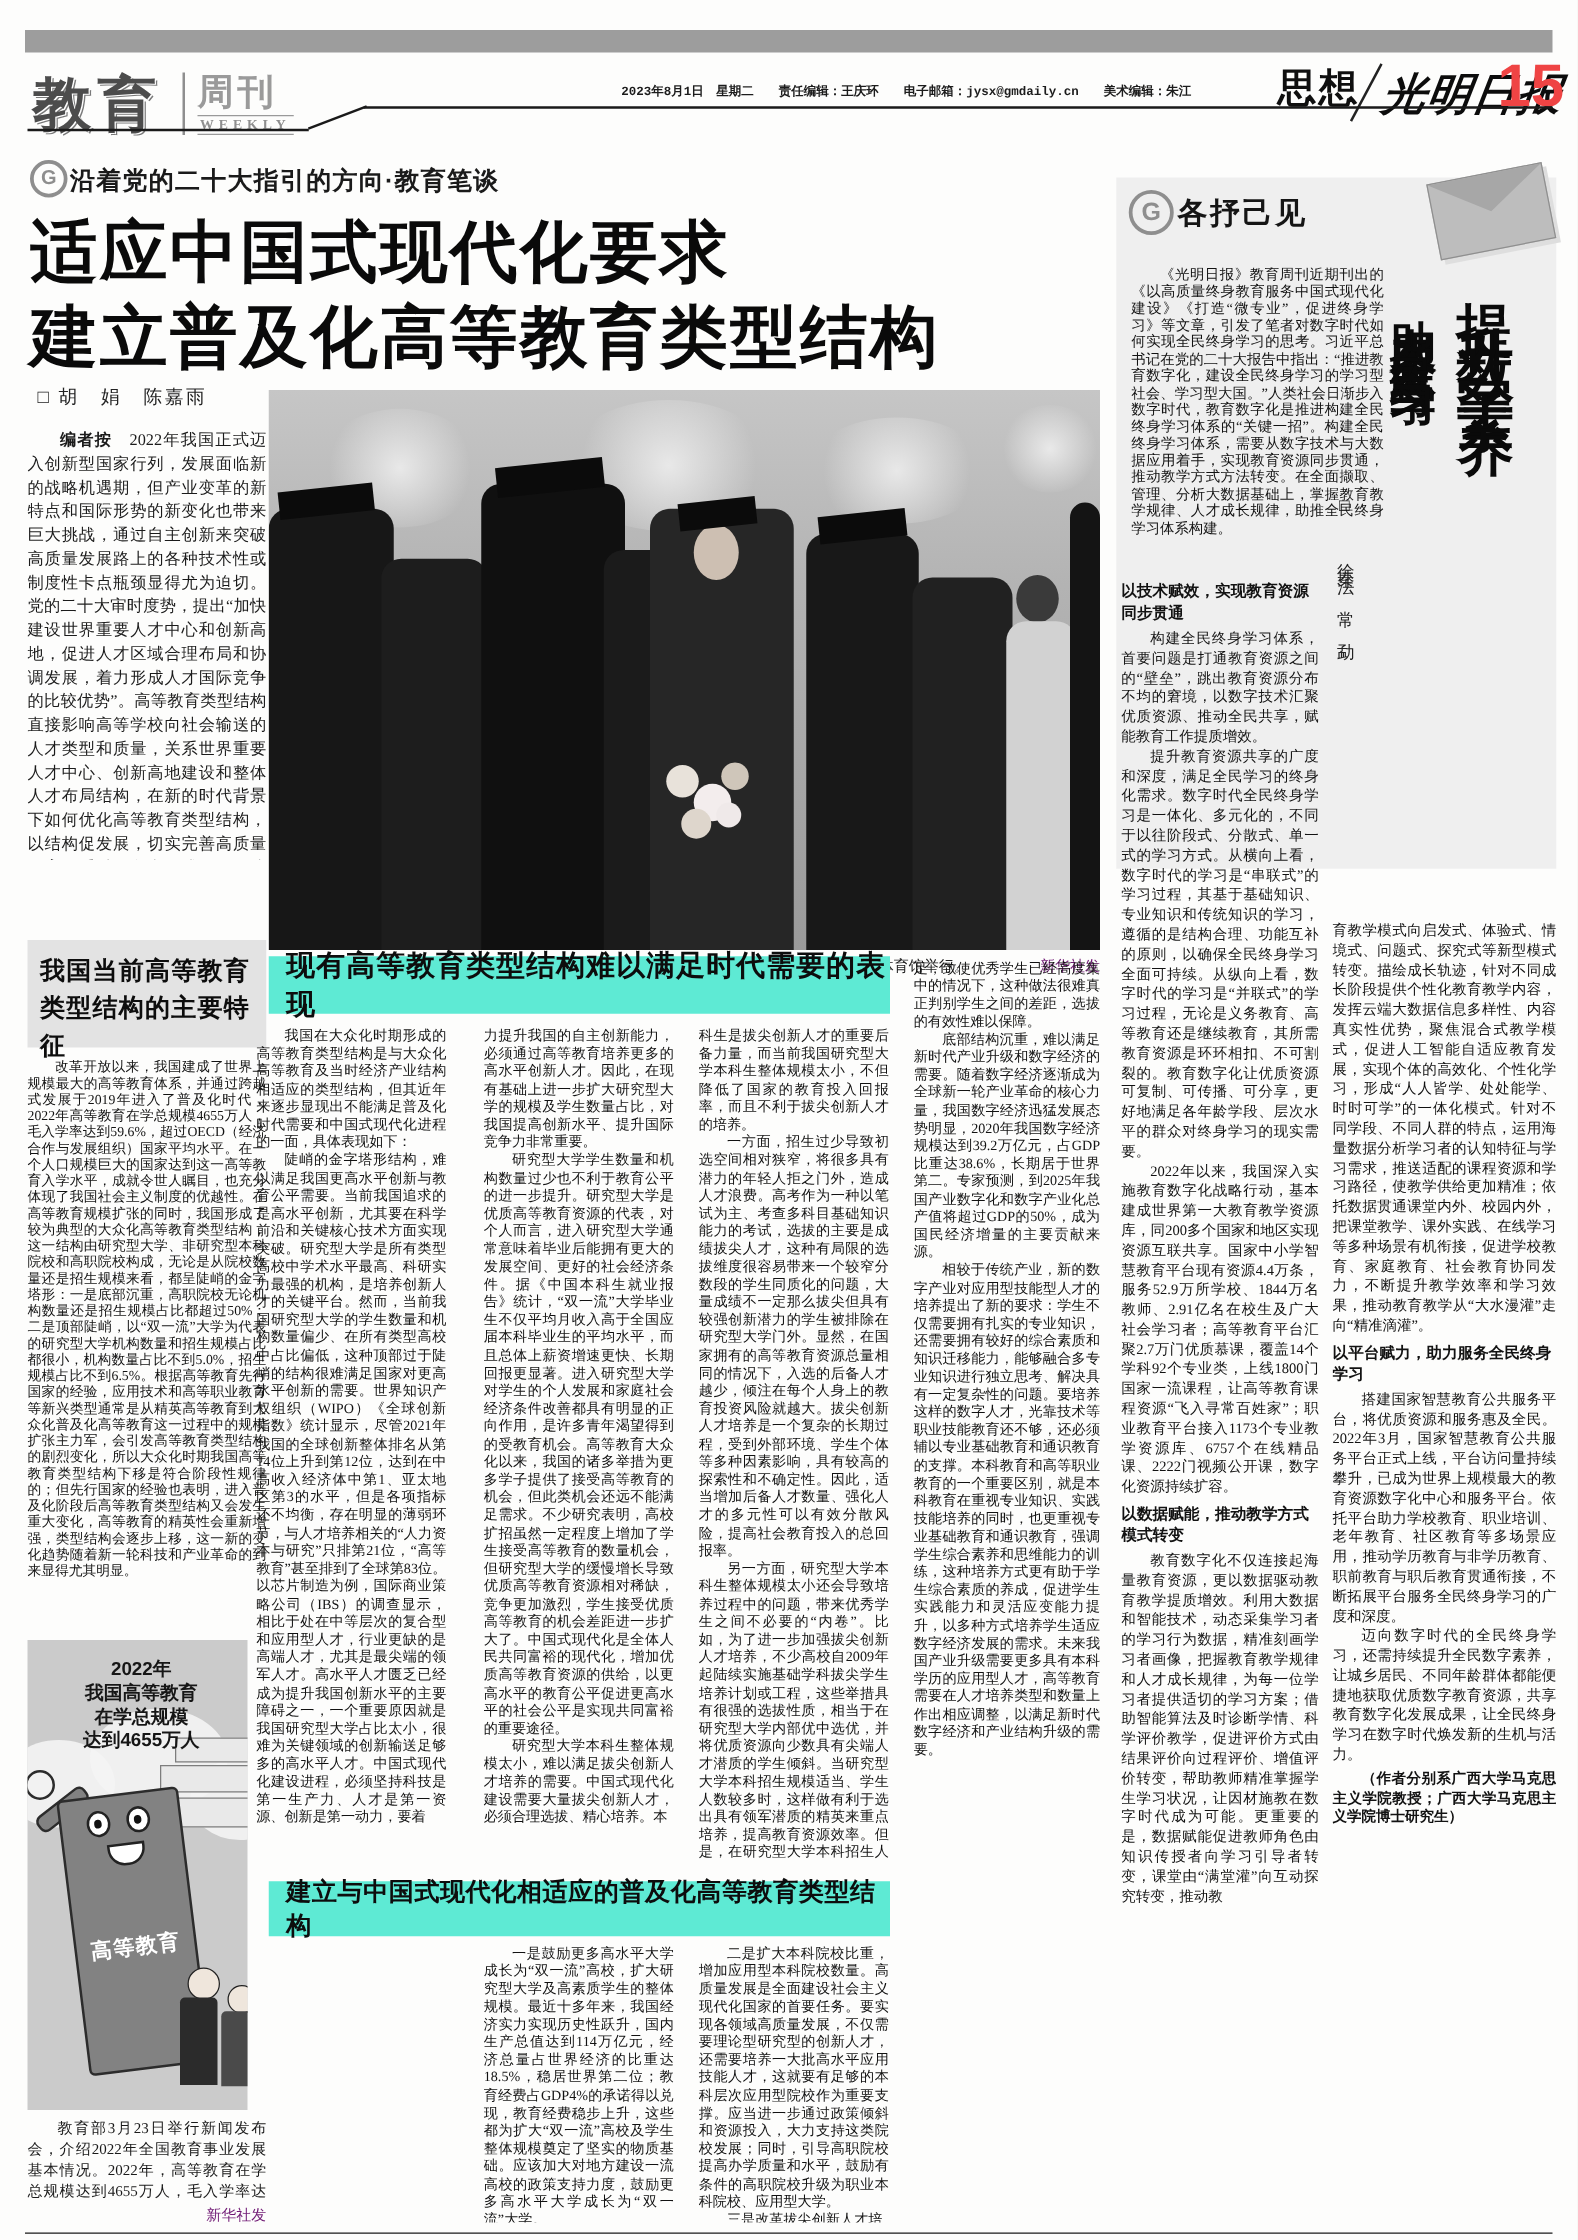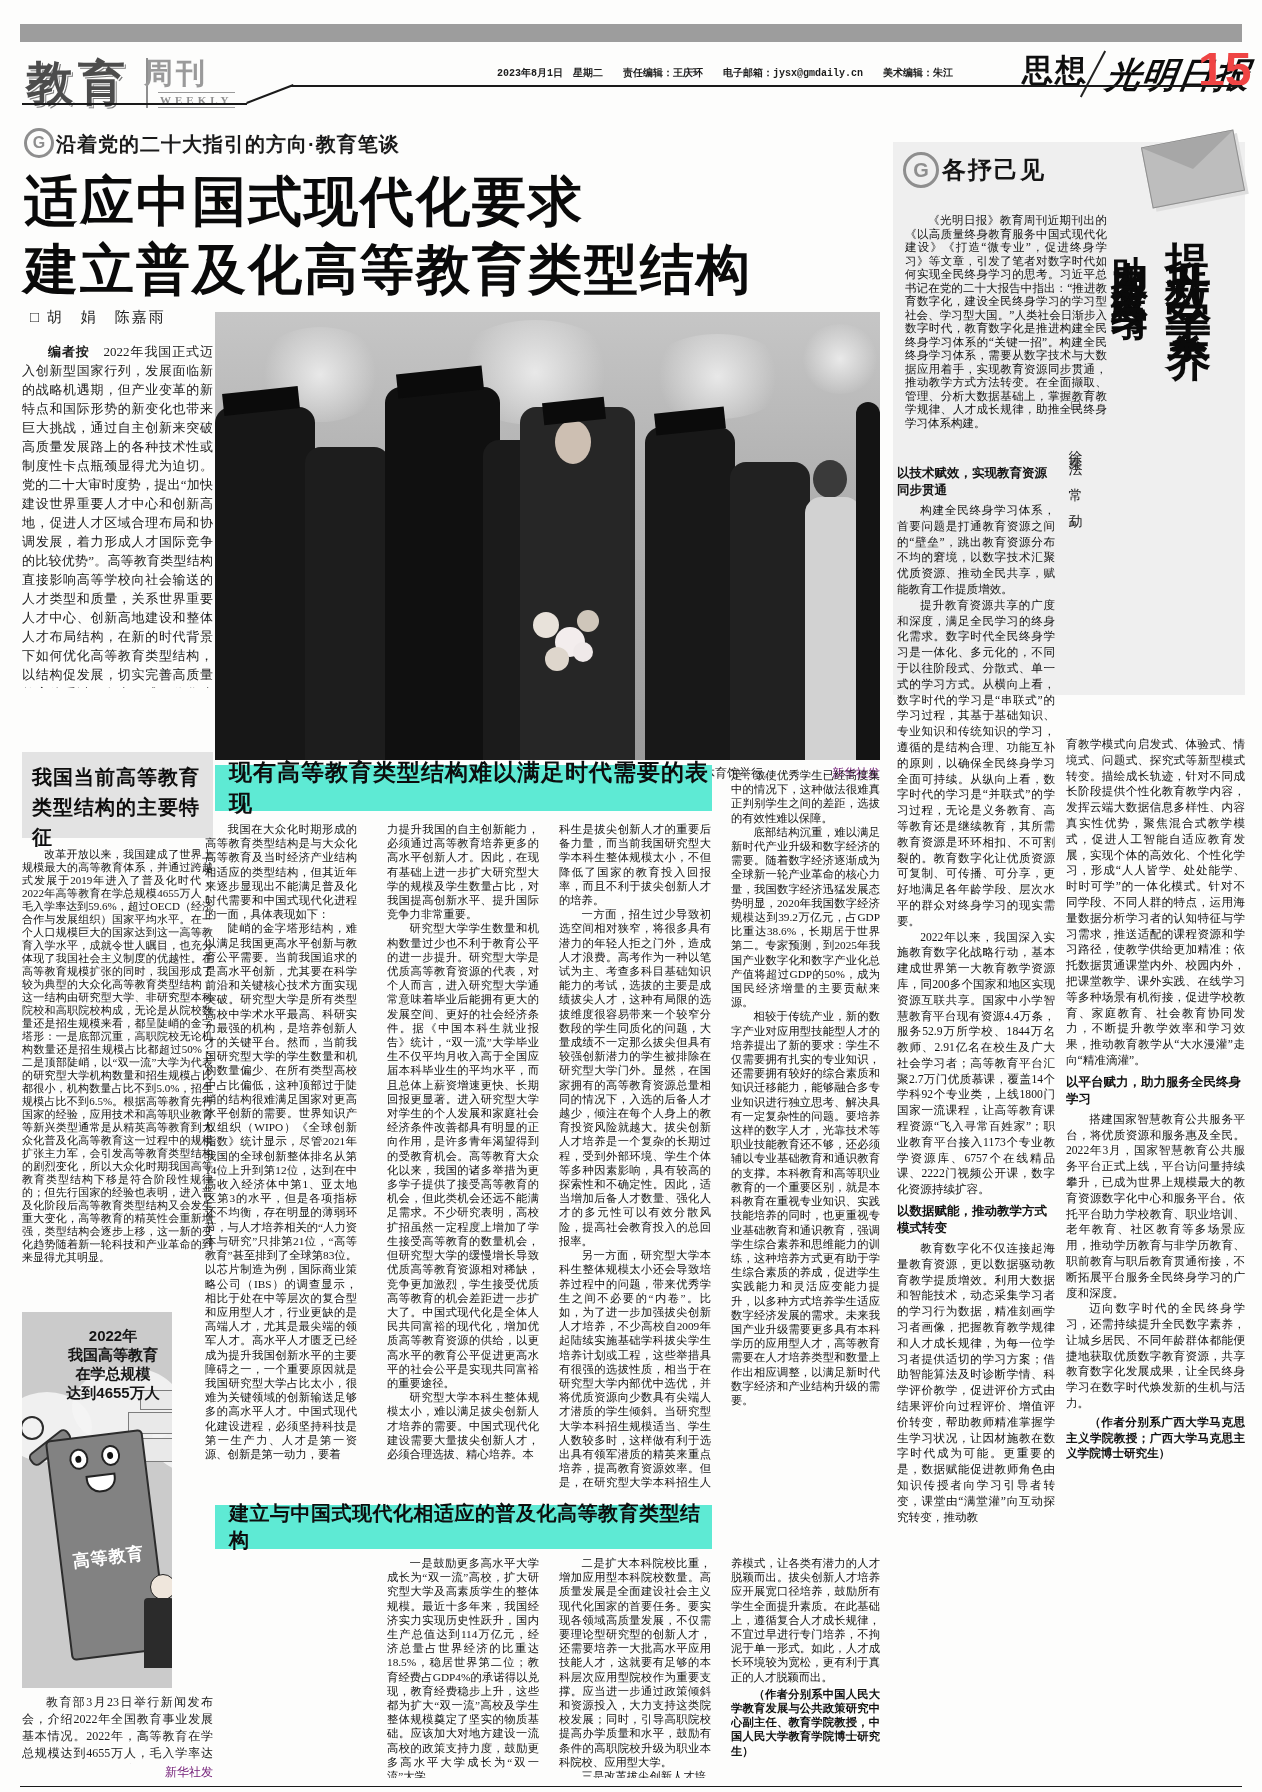--- a/index.html
+++ b/index.html
@@ -35,21 +35,21 @@
   .caption{font-size:12px;color:#222;}
   .credit{font-weight:normal;font-size:12px;color:#701a75;}
   
   #photo{position:absolute;left:215px;top:312px;width:665px;height:448px;overflow:hidden;
          background:linear-gradient(#c6c6c6 0%,#b3b3b3 35%,#9a9a9a 100%);}
   .bokeh{position:absolute;border-radius:50%;background:radial-gradient(circle,rgba(255,255,255,.65),rgba(255,255,255,0) 70%);}
   .fig{position:absolute;border-radius:16px 16px 0 0;}
   .cap-hat{position:absolute;background:#0b0b0b;transform:rotate(-6deg);}
   .bq{position:absolute;border-radius:50%;}
   
-  #cartoon{position:absolute;left:22px;top:1312px;width:150px;height:376px;background:#cbcbcb;overflow:hidden;}
+  #cartoon{position:absolute;left:22px;top:1312px;width:176px;height:376px;background:#cbcbcb;overflow:hidden;}
   .cloud{position:absolute;background:#f4f4f4;border-radius:50%;opacity:.9;}
   .cart-head{position:absolute;left:6px;top:14px;width:140px;font-family:"Liberation Sans",sans-serif;font-weight:900;font-size:15px;line-height:19px;text-align:center;color:#161616;}
   .cart-head p{margin:0;}
   .step{position:absolute;background:#e9e9e9;border:1px solid #7d7d7d;}
   #book{position:absolute;left:36px;top:122px;width:94px;height:218px;background:#828282;border:2px solid #2c2c2c;border-radius:5px;transform:rotate(-7deg);}
   .eye{position:absolute;width:15px;height:17px;background:#fff;border:2px solid #222;border-radius:50%;}
   .pupil{position:absolute;width:6px;height:7px;background:#111;border-radius:50%;left:4px;top:5px;}
   .mouth{position:absolute;left:34px;top:38px;width:26px;height:14px;background:#fff;border:2px solid #222;border-radius:0 0 14px 14px;}
   .booklabel{position:absolute;left:0;top:110px;width:100%;text-align:center;color:#fff;font-family:"Liberation Sans",sans-serif;font-weight:900;font-size:17px;letter-spacing:1px;}
   .person-head{position:absolute;background:#efe6dc;border:1.5px solid #222;border-radius:50%;}
@@ -68,21 +68,21 @@
 </style>
 </head>
 <body>
 
 <div id="paper">
 
   <div class="abs" style="left:20px;top:24px;width:1222px;height:18px;background:#9d9d9d;"></div>
 
   <div class="abs logo-main" style="left:26px;top:52px;">教育</div>
   <div class="abs" style="left:146px;top:58px;width:2px;height:50px;background:#8f8f8f;"></div>
-  <div class="abs logo-sub" style="left:144px;top:54px;">周刊</div>
+  <div class="abs logo-sub" style="left:158px;top:54px;">周刊</div>
   <div class="abs logo-en" style="left:158px;top:92px;">WEEKLY</div>
   <div class="abs dateline" style="left:440px;top:66px;width:570px;text-align:center;">2023年8月1日　星期二　　责任编辑：王庆环　　电子邮箱：jysx@gmdaily.cn　　美术编辑：朱江</div>
   <div class="abs sec-label" style="left:1022px;top:50px;">思想</div>
   <div class="abs" style="left:1092px;top:48px;width:2px;height:52px;background:#222;transform:rotate(28deg);"></div>
   <div class="abs masthead" style="left:1106px;top:52px;">光明日报</div>
   <div class="abs pageno" style="left:1198px;top:42px;">15</div>
 
   <div class="rule" style="left:22px;top:103px;width:225px;height:2px;"></div>
   <div class="rule" style="left:245px;top:93px;width:50px;height:2px;transform:rotate(-21deg);"></div>
   <div class="rule" style="left:291px;top:85px;width:951px;height:2px;"></div>
@@ -195,24 +195,20 @@
     </div>
 
   <div class="titlebar" style="left:215px;top:1505px;width:497px;height:44px;font-size:20px;letter-spacing:0.5px;">建立与中国式现代化相适应的普及化高等教育类型结构</div>
   <div class="col body-col" style="left:387px;top:1556px;width:152px;height:222px;">
       <p class="para">一是鼓励更多高水平大学成长为“双一流”高校，扩大研究型大学及高素质学生的整体规模。最近十多年来，我国经济实力实现历史性跃升，国内生产总值达到114万亿元，经济总量占世界经济的比重达18.5%，稳居世界第二位；教育经费占GDP4%的承诺得以兑现，教育经费稳步上升，这些都为扩大“双一流”高校及学生整体规模奠定了坚实的物质基础。应该加大对地方建设一流高校的政策支持力度，鼓励更多高水平大学成长为“双一流”大学。</p>
     </div>
   <div class="col body-col" style="left:559px;top:1556px;width:152px;height:222px;">
       <p class="para">二是扩大本科院校比重，增加应用型本科院校数量。高质量发展是全面建设社会主义现代化国家的首要任务。要实现各领域高质量发展，不仅需要理论型研究型的创新人才，还需要培养一大批高水平应用技能人才，这就要有足够的本科层次应用型院校作为重要支撑。应当进一步通过政策倾斜和资源投入，大力支持这类院校发展；同时，引导高职院校提高办学质量和水平，鼓励有条件的高职院校升级为职业本科院校、应用型大学。</p>
       <p class="para">三是改革拔尖创新人才培</p>
     </div>
-  <div class="col body-col" style="left:731px;top:1556px;width:149px;height:222px;">
-      <p class="cont">养模式，让各类有潜力的人才脱颖而出。拔尖创新人才培养应开展宽口径培养，鼓励所有学生全面提升素质。在此基础上，遵循复合人才成长规律，不宜过早进行专门培养，不拘泥于单一形式。如此，人才成长环境较为宽松，更有利于真正的人才脱颖而出。</p>
-      <p class="note">（作者分别系中国人民大学教育发展与公共政策研究中心副主任、教育学院教授，中国人民大学教育学院博士研究生）</p>
-    </div>
 
   <div id="sb-panel"></div>
   <div class="abs gmark" style="left:903px;top:152px;width:30px;height:30px;font-size:20px;">G</div>
   <div class="abs sb-head" style="left:942px;top:154px;">各抒己见</div>
   <div id="envelope">
       <div class="flap"></div>
     </div>
 
   <div class="vhead" style="left:1157px;top:205px;height:460px;font-size:46px;letter-spacing:18px;">提升数字素养</div>
   <div class="vhead" style="left:1104px;top:226px;height:450px;font-size:37px;letter-spacing:6px;">助力服务全民终身学习</div>

